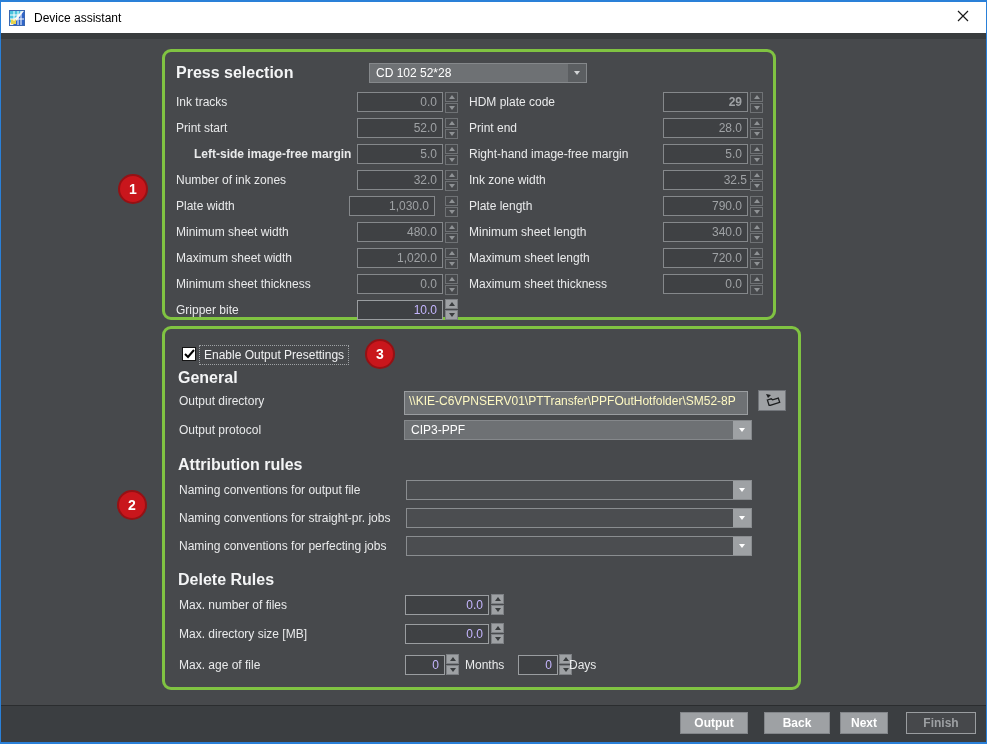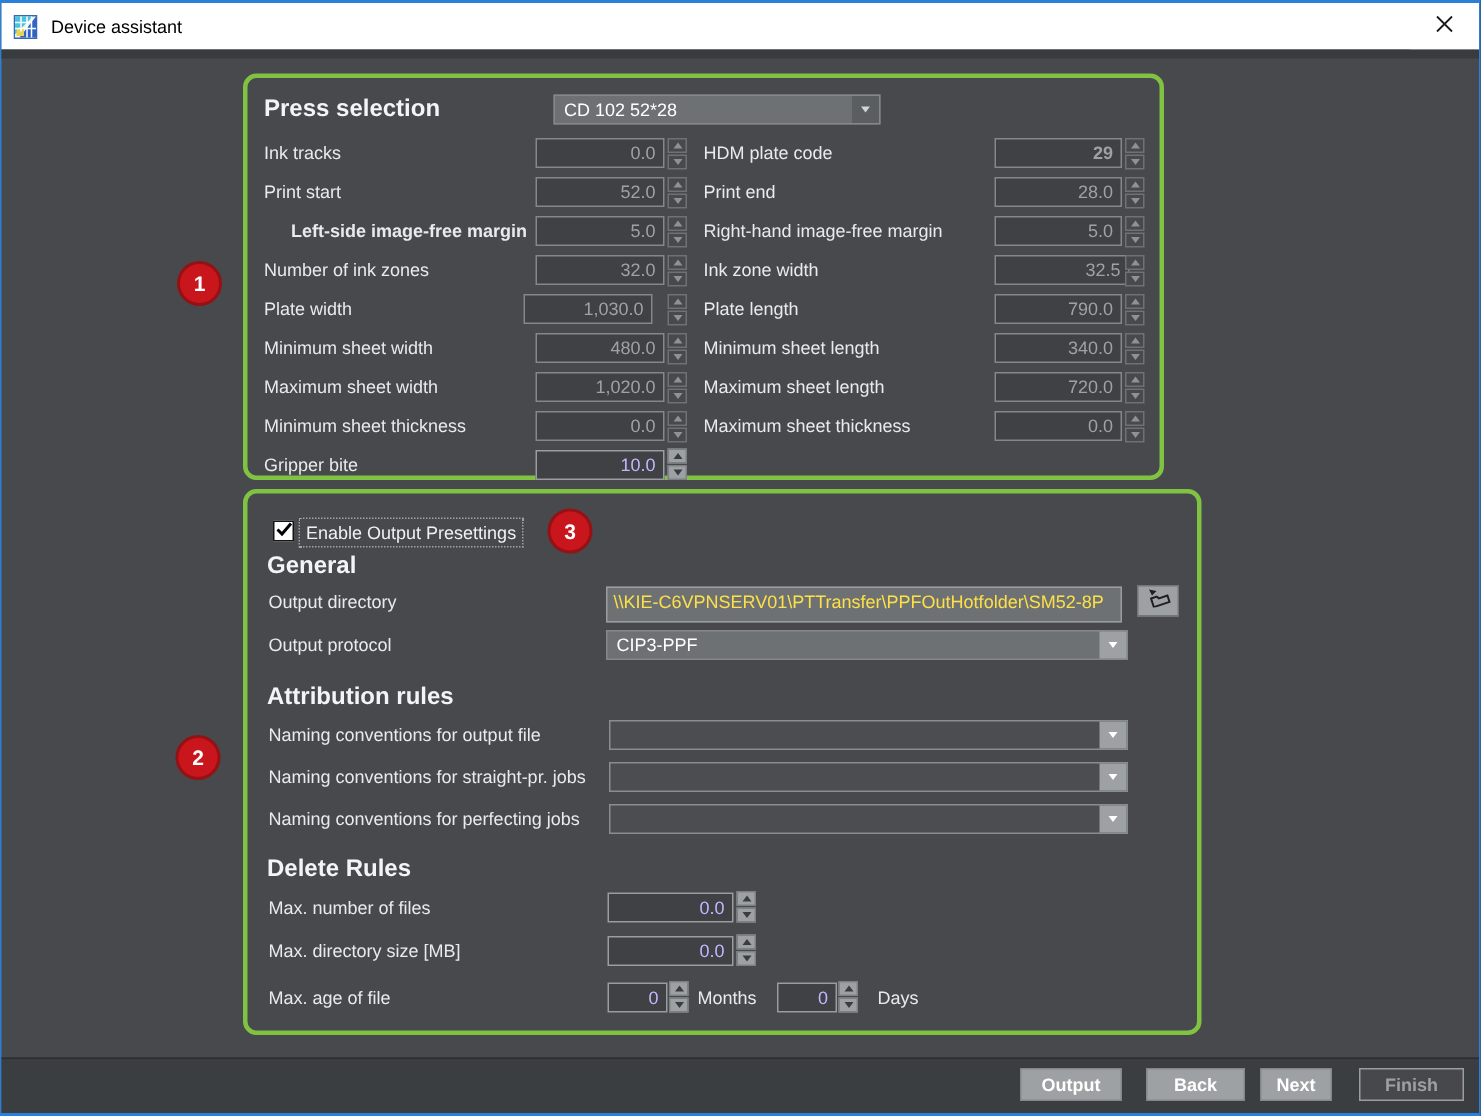--- a/index.html
+++ b/index.html
@@ -40,21 +40,21 @@
   .dd{position:absolute;height:20px;box-sizing:border-box;border:1px solid #85888b;display:flex;cursor:pointer;}
   .dd-text{flex:1;font-size:12px;color:#fff;line-height:18px;padding-left:6px;overflow:hidden;white-space:nowrap;}
   .dd-arrow{width:18px;display:flex;align-items:center;justify-content:center;}
   .dd.gray{background:#6e7174;}
   .dd.gray .dd-arrow{background:#5b5e61;}
   .dd.gray .dd-arrow .td{border-top-color:#d2d4d6;}
   .dd.dark{background:#4b4d50;border-color:#8a8d90;}
   .dd.litearrow .dd-arrow{background:#9ea1a4;}
   .dd.litearrow .dd-arrow .td{border-top-color:#ffffff;}
   
-  .tinput{position:absolute;height:24px;box-sizing:border-box;background:#6e7174;border:1px solid #9a9da0;color:#fde047;font-size:12px;line-height:18px;padding:0 4px;white-space:nowrap;overflow:hidden;font-family:inherit;}
+  .tinput{position:absolute;height:24px;box-sizing:border-box;background:#6e7174;border:1px solid #9a9da0;color:#fef9c3;font-size:12px;line-height:18px;padding:0 4px;white-space:nowrap;overflow:hidden;font-family:inherit;}
   .browse-btn{position:absolute;left:757px;top:388px;width:28px;height:21px;background:#9ea1a4;border:1px solid #72757a;display:flex;align-items:center;justify-content:center;box-sizing:border-box;cursor:pointer;}
   
   .cb{position:absolute;left:181px;top:345px;width:14px;height:14px;background:#fff;border:1px solid #141414;display:flex;align-items:center;justify-content:center;box-sizing:border-box;cursor:pointer;}
   .cb-label{position:absolute;left:198px;top:343px;font-size:12px;color:#f0f1f2;line-height:16px;padding:1px 4px;border:1px dotted #9fa2a5;}
   
   .footer{position:absolute;left:0;right:0;bottom:0;height:37px;background:#3b3e41;border-top:1px solid #2b2d2f;box-sizing:border-box;}
   .fbtn{position:absolute;top:6px;height:22px;background:#9ea1a4;border:1px solid #83868a;color:#fff;font-weight:bold;font-size:12px;font-family:inherit;box-sizing:border-box;cursor:pointer;}
   #btn-cancel{left:679px;width:68px;}
   #btn-back{left:763px;width:66px;}
   #btn-next{left:839px;width:48px;}
@@ -389,21 +389,21 @@
   <span class="lbl" style="left:464px;top:653px;">Months</span>
   <span class="field en" style="left:517px;top:653px;width:40px;">0</span>
   <span class="spin en" style="left:558px;top:652px;">
       <span class="sbtn">
         <i class="tu"></i>
       </span>
       <span class="sbtn">
         <i class="td"></i>
       </span>
     </span>
-  <span class="lbl" style="left:584px;top:653px;">Days</span>
+  <span class="lbl" style="left:568px;top:653px;">Days</span>
 
   <div class="badge" id="badge1">1</div>
   <div class="badge" id="badge2">2</div>
   <div class="badge" id="badge3">3</div>
 
   <div class="footer">
     <button class="fbtn" id="btn-cancel">Output</button>
     <button class="fbtn" id="btn-back">Back</button>
     <button class="fbtn" id="btn-next">Next</button>
     <button class="fbtn" id="btn-finish" disabled="">Finish</button>

